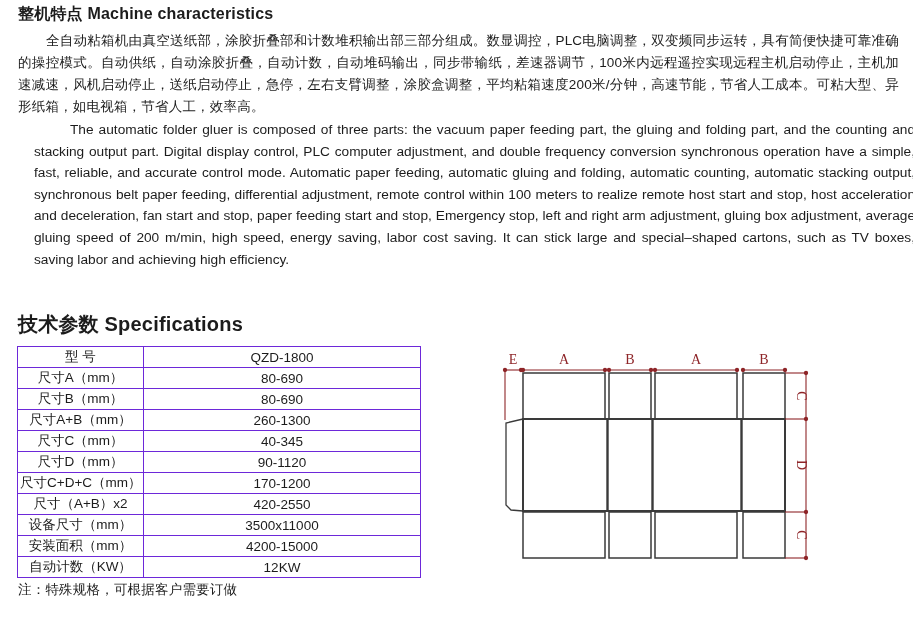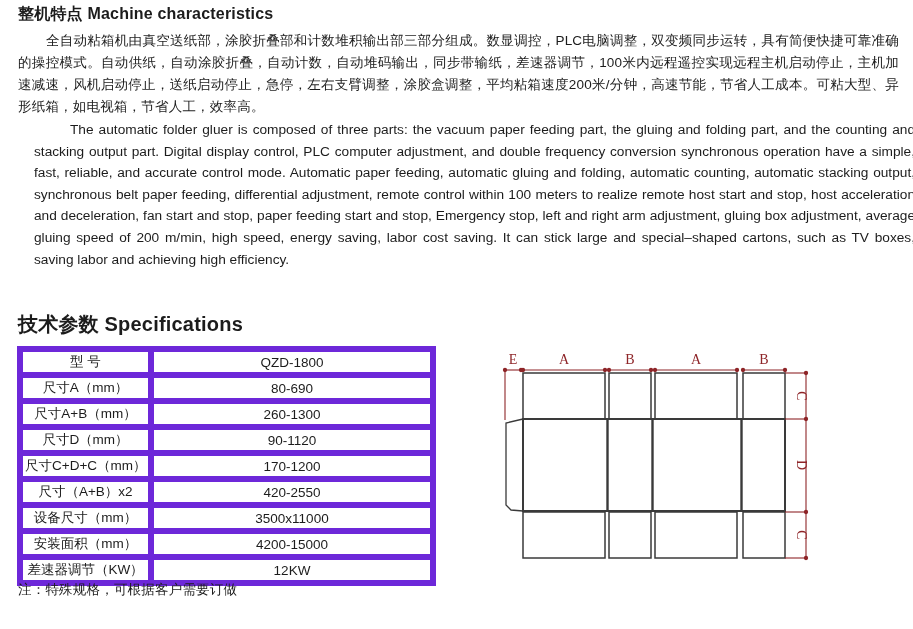--- a/index.html
+++ b/index.html
@@ -9,21 +9,21 @@
   .h1{position:absolute;left:18px;top:4px;font-size:16px;font-weight:bold;letter-spacing:.2px;}
   .h2{position:absolute;left:18px;top:311px;font-size:20px;font-weight:bold;letter-spacing:.2px;}
 
   .para-cn{position:absolute;left:18px;top:30px;width:881px;font-size:13.5px;line-height:22px;
            text-align:justify;text-indent:28px;letter-spacing:.2px;}
   .para-en{position:absolute;left:18px;top:119px;width:881px;font-size:13.7px;line-height:21.6px;
            text-align:justify;text-indent:36px;margin-left:16px;}
 
   table.specs{position:absolute;left:17px;top:346px;width:395px;border-collapse:collapse;
               font-size:13.5px;table-layout:fixed;}
-  table.specs td{border:6px solid #6d28d9;height:20px;padding:0 2px;text-align:center;
+  table.specs td{border:1px solid #6d28d9;height:20px;padding:0 2px;text-align:center;
                  white-space:nowrap;overflow:hidden;}
   table.specs td.c1{width:121px;}
   table.specs td.c2{width:272px;}
 
   .notes{position:absolute;left:18px;top:579px;font-size:13.5px;line-height:22.5px;letter-spacing:.2px;text-align:center;}
 
   .diagram{position:absolute;left:480px;top:340px;width:433px;height:240px;}
   .dim-label{font-family:"Liberation Serif","DejaVu Serif",serif;font-size:14px;fill:var(--red,#8e2528);}
 </style>
 </head>
@@ -43,22 +43,30 @@
     <tbody>
       <tr>
         <td class="c1">型 号</td>
         <td class="c2">QZD-1800</td>
       </tr>
       <tr>
         <td class="c1">尺寸A（mm）</td>
         <td class="c2">80-690</td>
       </tr>
       <tr>
+        <td class="c1">尺寸B（mm）</td>
+        <td class="c2">80-690</td>
+      </tr>
+      <tr>
         <td class="c1">尺寸A+B（mm）</td>
         <td class="c2">260-1300</td>
+      </tr>
+      <tr>
+        <td class="c1">尺寸C（mm）</td>
+        <td class="c2">40-345</td>
       </tr>
       <tr>
         <td class="c1">尺寸D（mm）</td>
         <td class="c2">90-1120</td>
       </tr>
       <tr>
         <td class="c1">尺寸C+D+C（mm）</td>
         <td class="c2">170-1200</td>
       </tr>
       <tr>
@@ -67,21 +75,21 @@
       </tr>
       <tr>
         <td class="c1">设备尺寸（mm）</td>
         <td class="c2">3500x11000</td>
       </tr>
       <tr>
         <td class="c1">安装面积（mm）</td>
         <td class="c2">4200-15000</td>
       </tr>
       <tr>
-        <td class="c1">差速器调节（KW）</td>
+        <td class="c1">自动计数（KW）</td>
         <td class="c2">12KW</td>
       </tr>
     </tbody>
   </table>
 
   <div class="notes">
     <div>注：特殊规格，可根据客户需要订做</div>
   </div>
 
   <svg class="diagram" viewBox="0 0 433 240" xmlns="http://www.w3.org/2000/svg">

